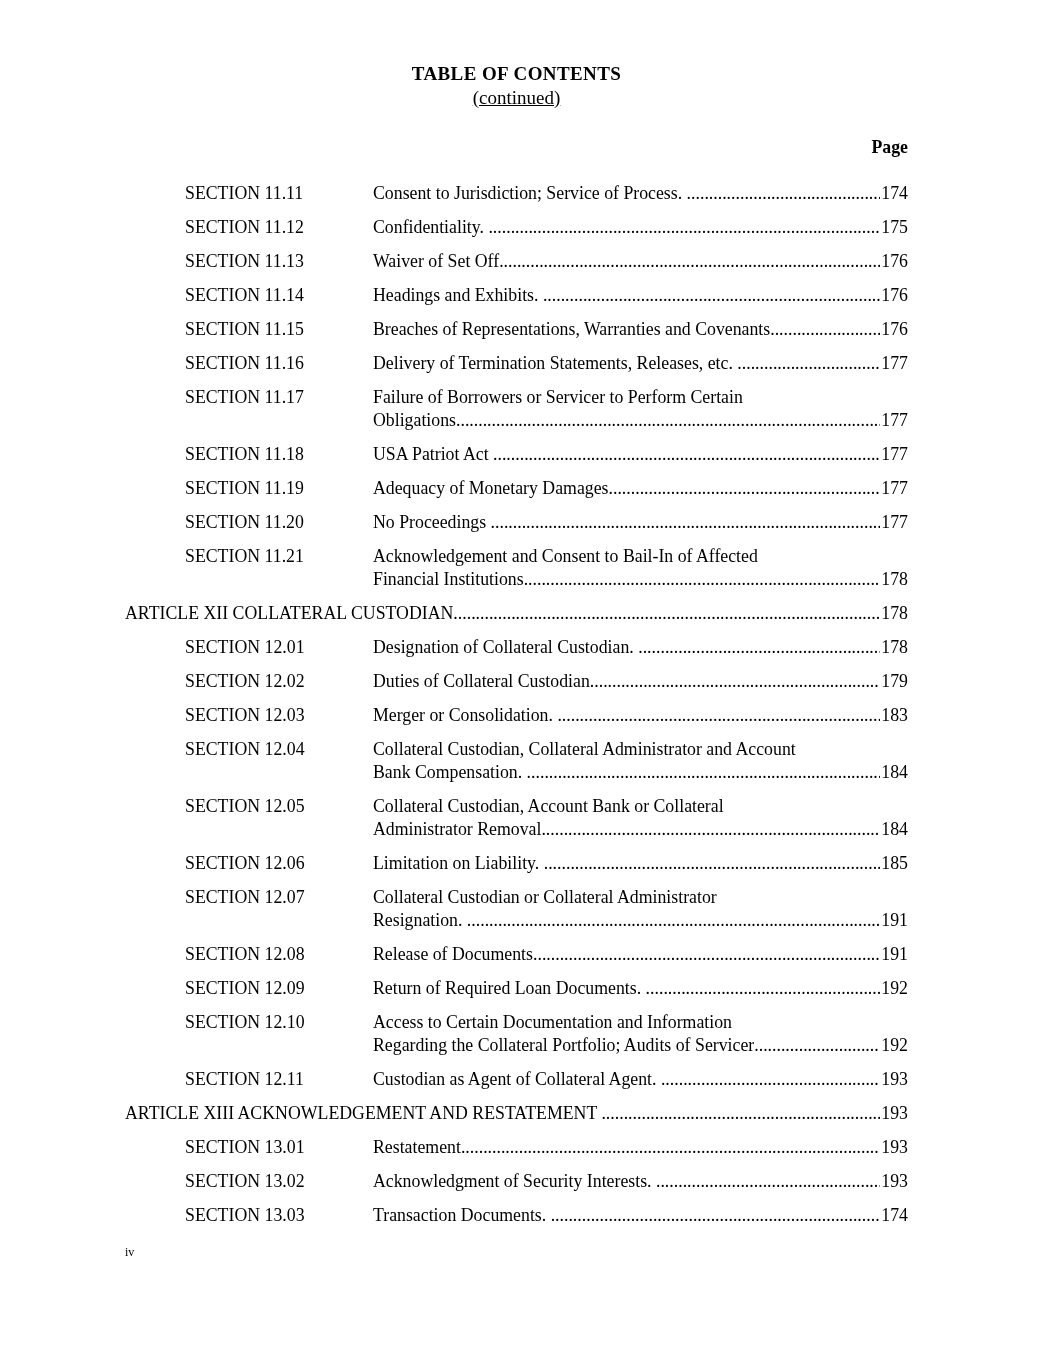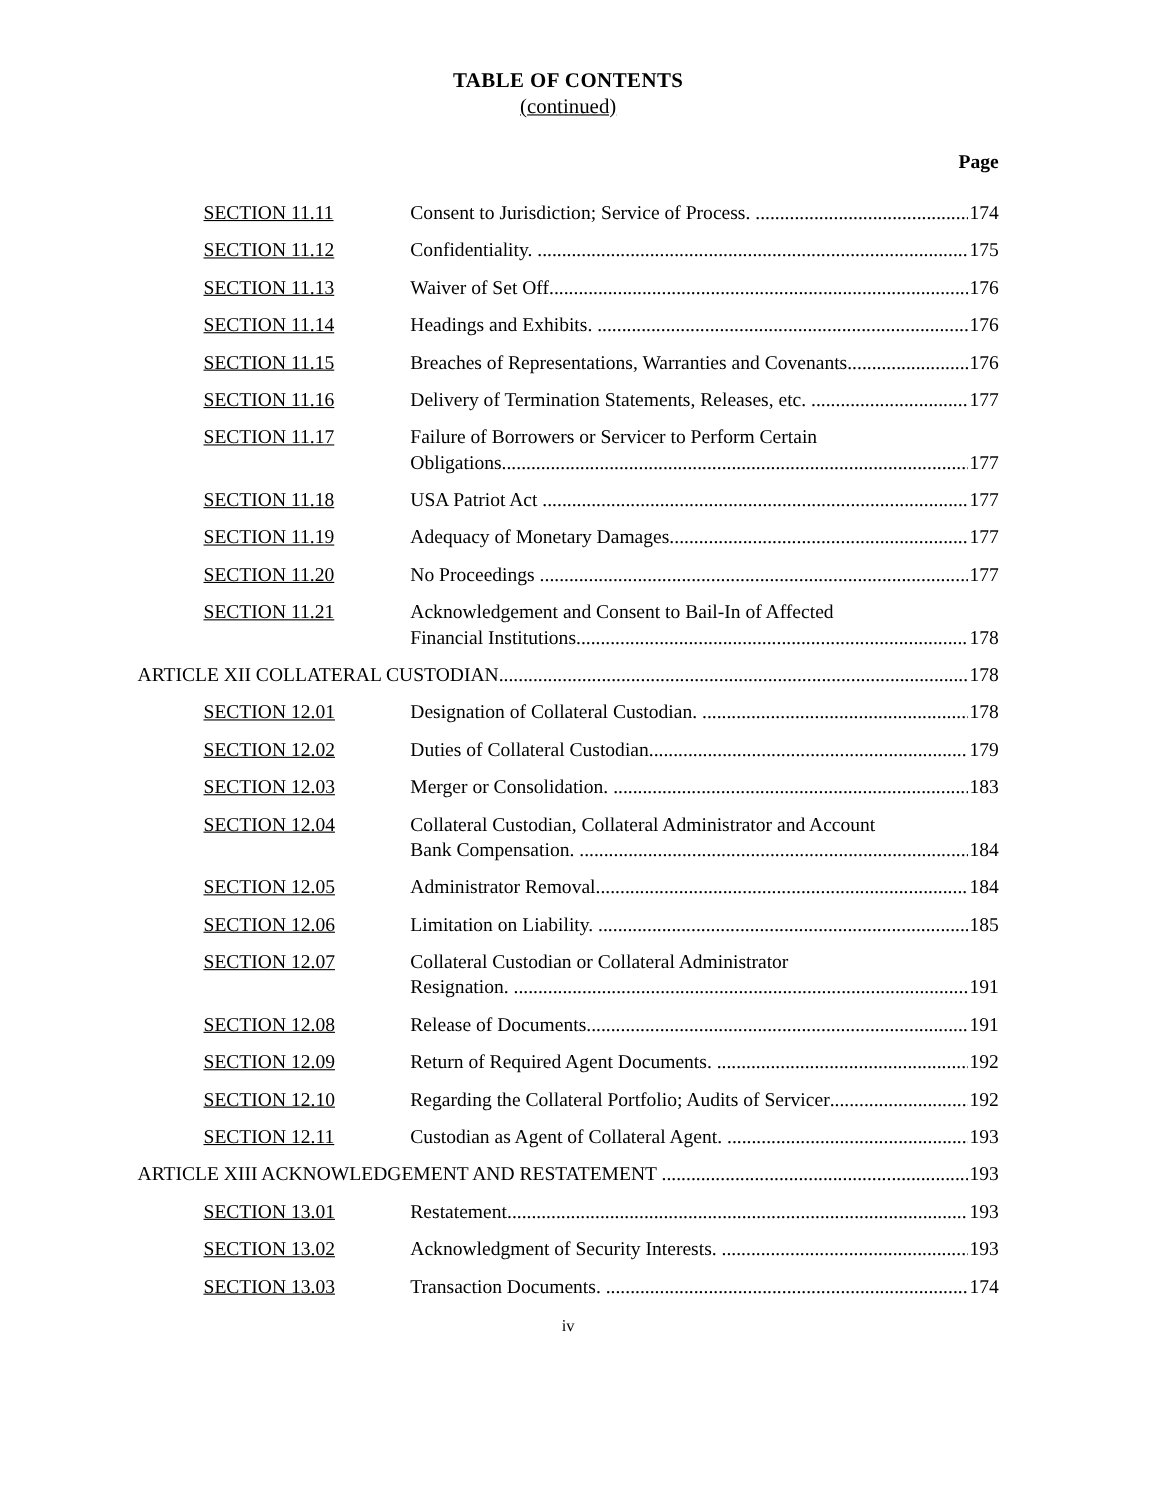--- a/index.html
+++ b/index.html
@@ -37,39 +37,38 @@
     margin-top: 27px;
     line-height: 20px;
   }
   .toc { margin-top: 25px; }
   .entry { margin-bottom: 11px; }
   .entry.section { display: flex; }
   .entry .label {
     flex: 0 0 188px;
     margin-left: 60px;
     white-space: pre;
-    text-decoration: underline;
   }
   .title-block { flex: 1 1 auto; min-width: 0; }
   .line.last { display: flex; align-items: baseline; }
   .line-text { white-space: pre; }
   .leader {
     flex: 1 1 auto;
     min-width: 8px;
     overflow: hidden;
     white-space: nowrap;
   }
   .leader::after {
     content: "..................................................................................................................................................................................................................";
   }
   .pagenum { margin-left: 1px; white-space: pre; text-align: center; }
   .doc-footer {
-    text-align: center;
+    text-align: left;
     margin-top: 16px;
-    font-size: 15px;
+    font-size: 12px;
     line-height: 18px;
   }
 </style>
 </head>
 <body>
 
 <div class="page">
   <div class="doc-header">
     <div class="doc-title">TABLE OF CONTENTS</div>
     <div class="doc-subtitle">(continued)</div>
@@ -234,20 +233,21 @@
           <div class="line last">
             <span class="line-text">Bank Compensation. </span>
             <span class="leader"></span>
             <span class="pagenum">184</span>
           </div>
         </div>
       </div>
       <div class="entry section">
         <span class="label">SECTION 12.05</span>
         <div class="title-block">
+          <div class="line"><span class="line-text">Collateral Custodian, Account Bank or Collateral</span></div>
           <div class="line last">
             <span class="line-text">Administrator Removal.</span>
             <span class="leader"></span>
             <span class="pagenum">184</span>
           </div>
         </div>
       </div>
       <div class="entry section">
         <span class="label">SECTION 12.06</span>
         <div class="title-block">
@@ -276,29 +276,30 @@
             <span class="line-text">Release of Documents</span>
             <span class="leader"></span>
             <span class="pagenum">191</span>
           </div>
         </div>
       </div>
       <div class="entry section">
         <span class="label">SECTION 12.09</span>
         <div class="title-block">
           <div class="line last">
-            <span class="line-text">Return of Required Agent Documents. </span>
+            <span class="line-text">Return of Required Loan Documents. </span>
             <span class="leader"></span>
             <span class="pagenum">192</span>
           </div>
         </div>
       </div>
       <div class="entry section">
         <span class="label">SECTION 12.10</span>
         <div class="title-block">
+          <div class="line"><span class="line-text">Access to Certain Documentation and Information</span></div>
           <div class="line last">
             <span class="line-text">Regarding the Collateral Portfolio; Audits of Servicer</span>
             <span class="leader"></span>
             <span class="pagenum">192</span>
           </div>
         </div>
       </div>
       <div class="entry section">
         <span class="label">SECTION 12.11</span>
         <div class="title-block">

